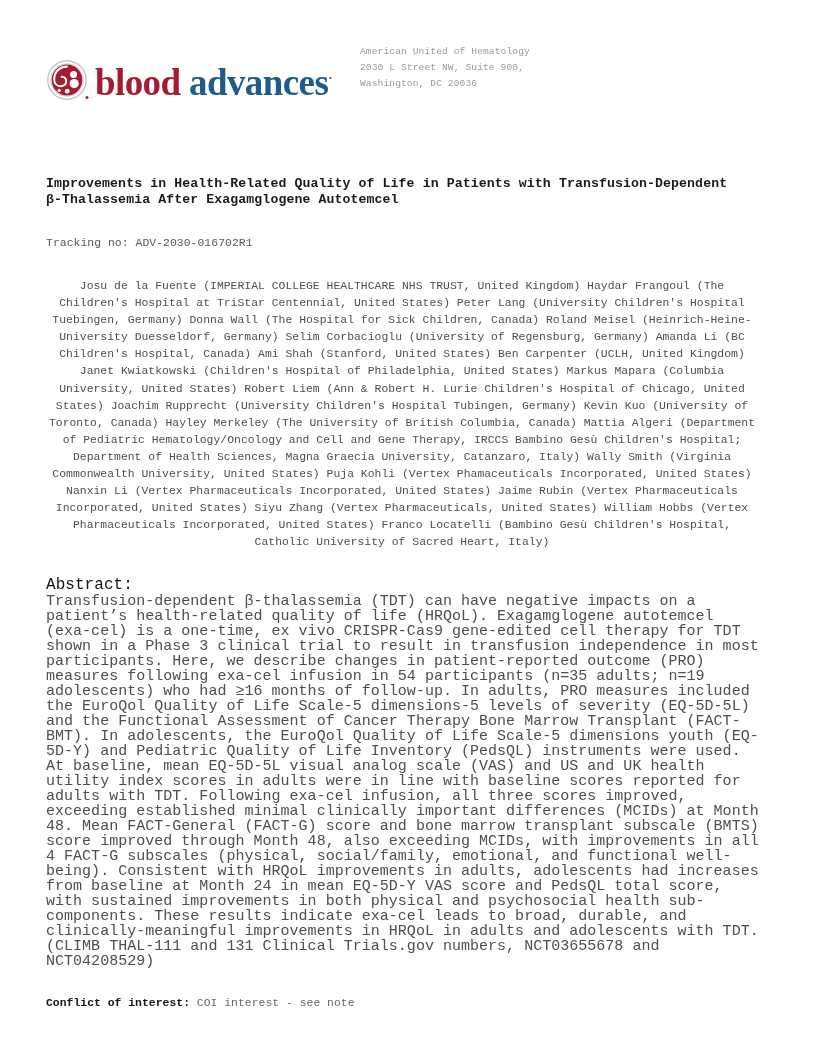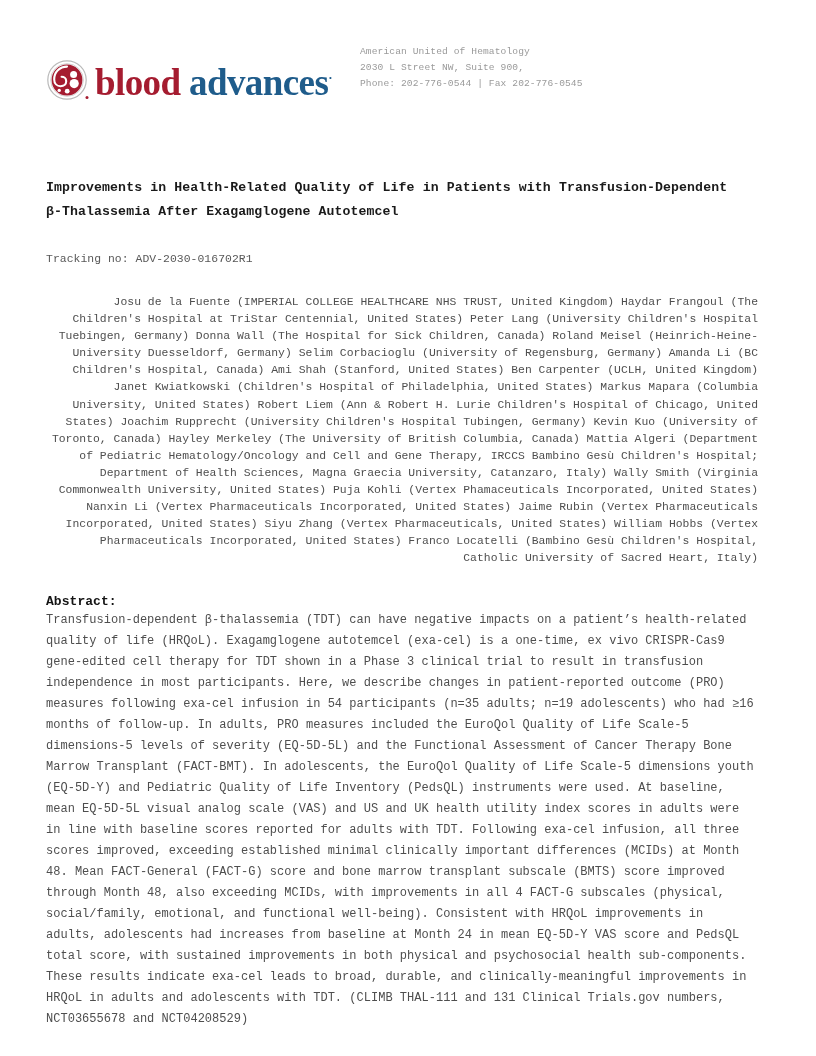--- a/index.html
+++ b/index.html
@@ -88,21 +88,21 @@
   .content {
     position: absolute;
     left: 46px;
     top: 176px;
     width: 714px;
   }
 
   .doc-title {
     font-family: "Liberation Mono", "DejaVu Sans Mono", monospace;
     font-size: 13.2px;
-    line-height: 24px;
+    line-height: 16px;
     font-weight: 700;
     color: #1a1a1a;
     letter-spacing: 0.1px;
     margin: 0;
     max-width: 700px;
   }
 
   .tracking {
     margin-top: 27px;
     font-size: 11.4px;
@@ -110,37 +110,37 @@
     color: #585858;
     letter-spacing: 0.05px;
   }
 
   .authors {
     margin-top: 26px;
     font-size: 11.4px;
     line-height: 17.1px;
     color: #4e4e4e;
     letter-spacing: 0.02px;
-    text-align: right;
+    text-align: center;
     max-width: 712px;
   }
 
   .section-block {
     margin-top: 25px;
   }
   .section-label {
-    font-size: 13px;
+    font-size: 16px;
     line-height: 17.1px;
-    font-weight: 700;
+    font-weight: 400;
     color: #141414;
     letter-spacing: 0.05px;
   }
   .abstract-text {
-    font-size: 12px;
-    line-height: 21px;
+    font-size: 15px;
+    line-height: 15px;
     color: #4e4e4e;
     letter-spacing: 0.02px;
     max-width: 714px;
   }
 
   .coi-block {
     margin-top: 26px;
     font-size: 11.4px;
     line-height: 17.1px;
     letter-spacing: 0.02px;
@@ -175,21 +175,21 @@
         </svg>
       </span>
       <span class="brand-wordmark">
         <span class="brand-word-blood">blood</span><span> </span><span class="brand-word-advances">advances</span><span class="brand-tm">·</span>
       </span>
     </div>
 
     <div class="contact">
       <div class="contact-line">American United of Hematology</div>
       <div class="contact-line">2030 L Street NW, Suite 900,</div>
-      <div class="contact-line">Phone: 202-776-0544 | Fax 202-776-0545</div>
+      <div class="contact-line">Washington, DC 20036</div>
     </div>
 
   </div>
 
   <div class="content">
 
     <h1 class="doc-title">Improvements in Health-Related Quality of Life in Patients with Transfusion-Dependent β-Thalassemia After Exagamglogene Autotemcel</h1>
 
     <div class="tracking">Tracking no: ADV-2030-016702R1</div>
 

